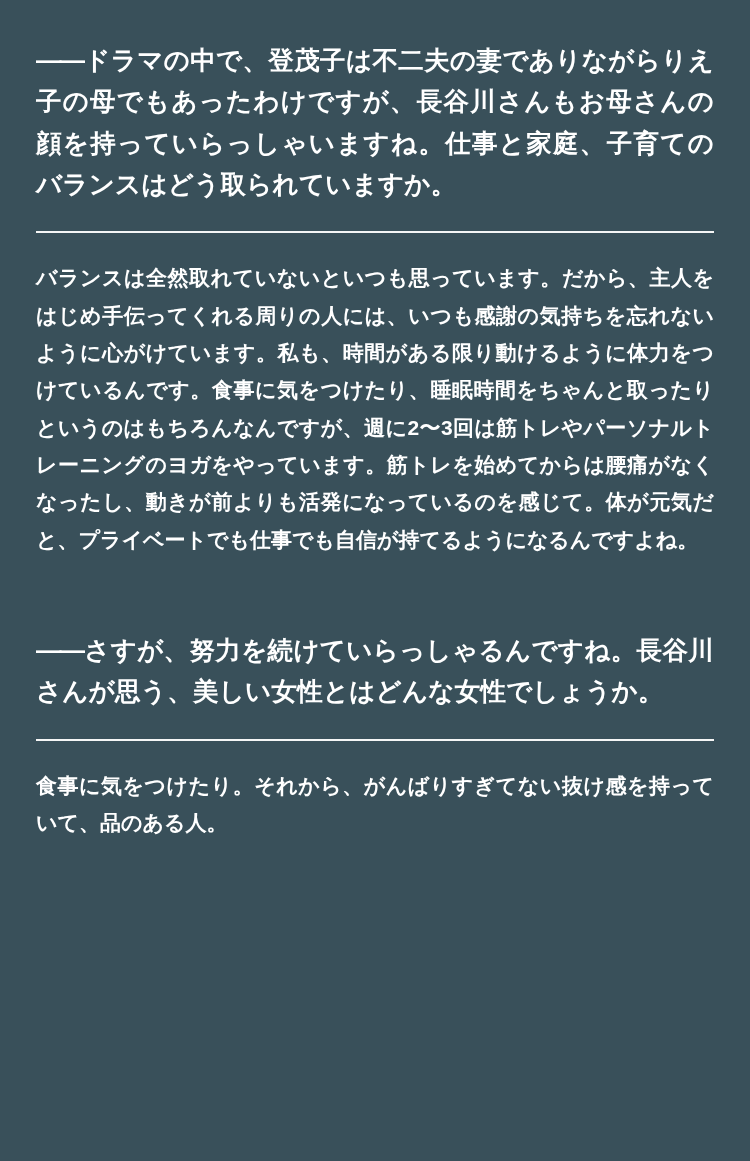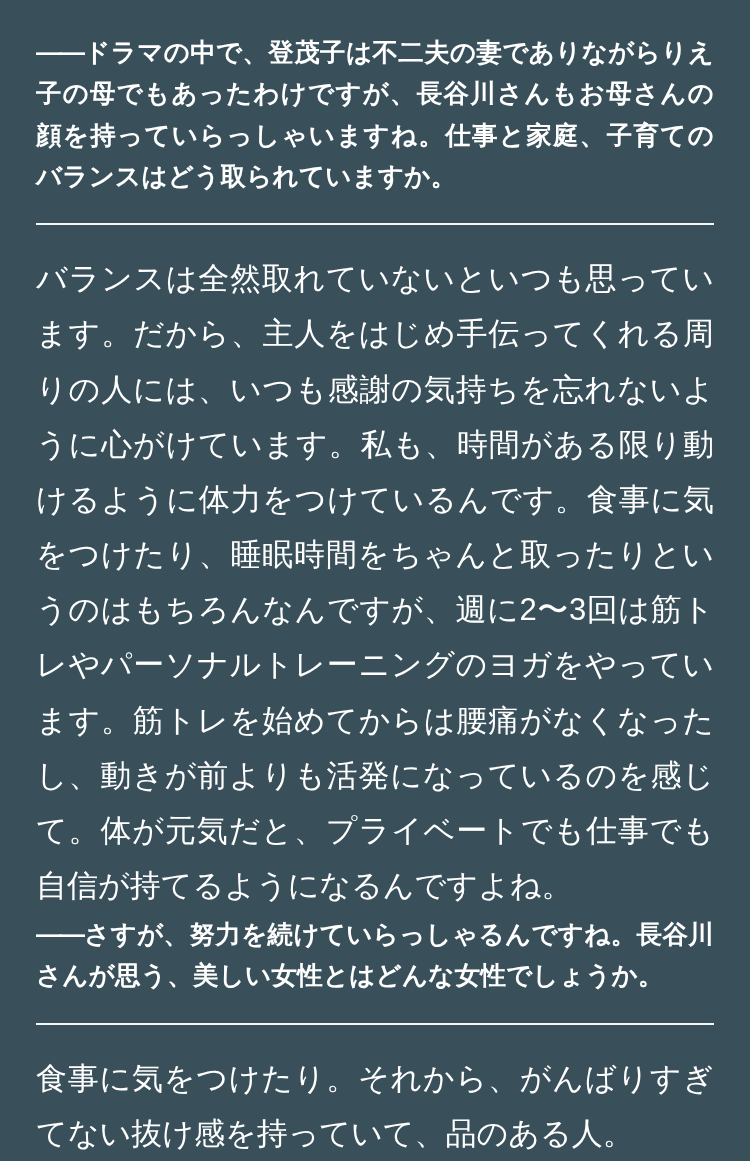--- a/index.html
+++ b/index.html
@@ -11,21 +11,21 @@
     height: 1161px;
     background: #39505a;
     font-family: "Liberation Sans", "DejaVu Sans", sans-serif;
     color: #ffffff;
     overflow: hidden;
   }
   .page {
     width: 750px;
     height: 1161px;
     box-sizing: border-box;
-    padding: 32px 36px 0 36px;
+    padding: 40px 36px 0 36px;
     display: flex;
     flex-direction: column;
   }
   .qa-block {
     display: block;
   }
   .question {
     font-size: 25.5px;
     line-height: 1.62;
     font-weight: bold;
@@ -41,33 +41,33 @@
     margin-right: 0.05em;
   }
   .divider {
     height: 2px;
     background: #ffffff;
     opacity: 0.95;
     margin: 26px 0 26px 0;
     width: 100%;
   }
   .answer {
-    font-size: 31px;
+    font-size: 21px;
     line-height: 1.78;
-    font-weight: normal;
+    font-weight: bold;
     color: #ffffff;
     text-align: justify;
     text-justify: inter-character;
     margin: 0;
   }
   .gap {
     height: 56px;
   }
   .q2-wrap {
-    margin-top: 0;
+    margin-top: 16px;
   }
 </style>
 </head>
 <body style="background: rgb(57, 80, 90);">
 
 <div class="page">
 
   <div class="qa-block">
     <p class="question"><span class="dash">――</span><span>ドラマの中で、登茂子は不二夫の妻でありながらりえ子の母でもあったわけですが、長谷川さんもお母さんの顔を持っていらっしゃいますね。仕事と家庭、子育てのバランスはどう取られていますか。</span></p>
     <div class="divider"></div>

